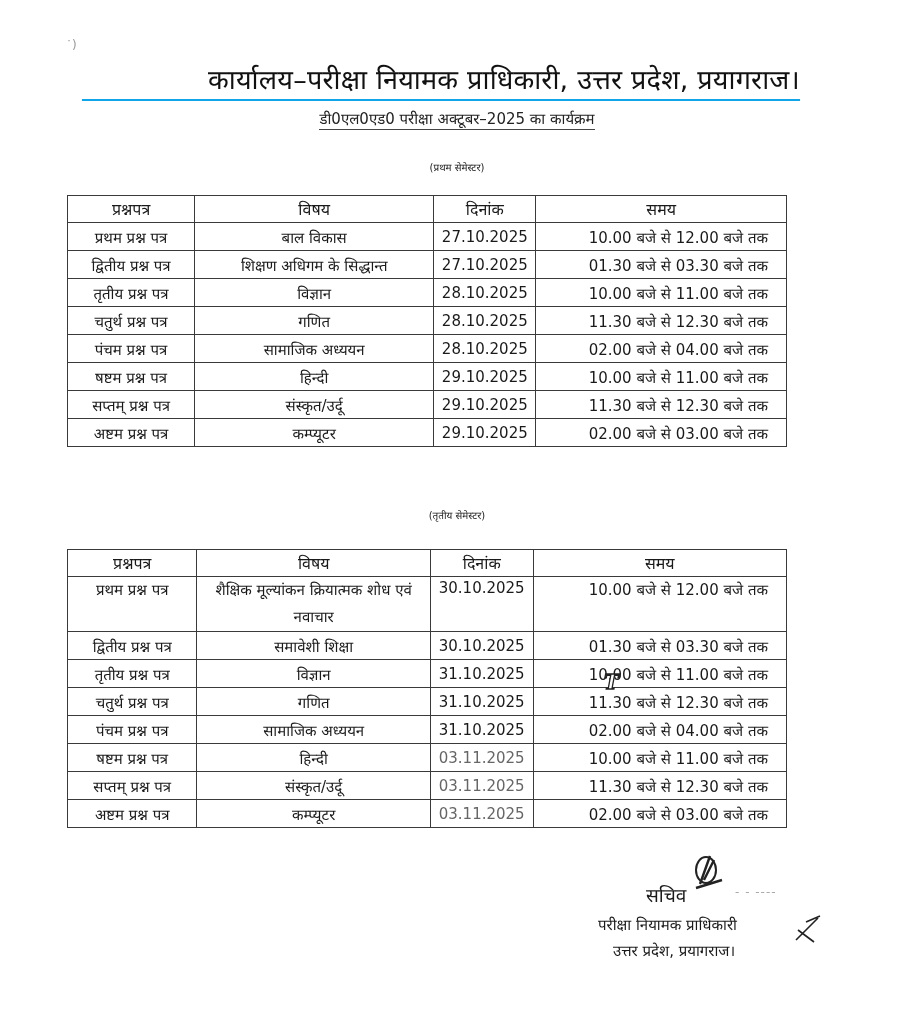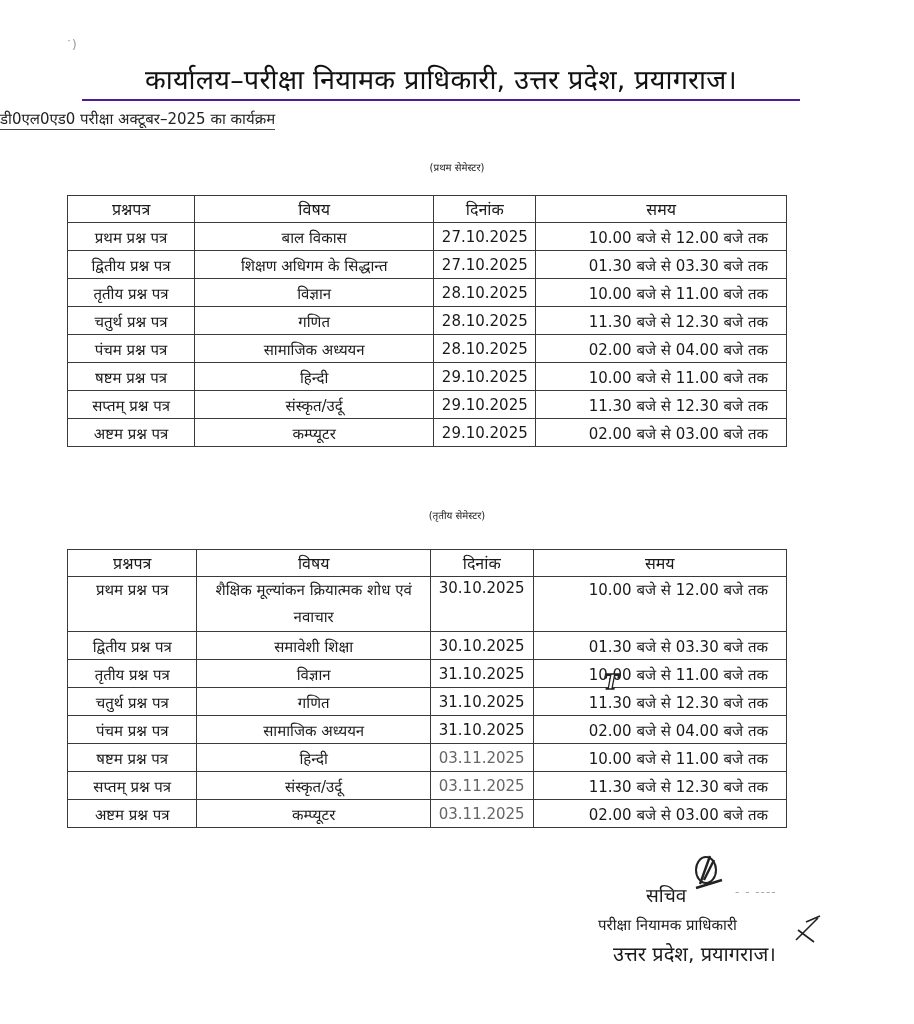--- a/index.html
+++ b/index.html
@@ -4,24 +4,24 @@
 <style>
   html, body { margin: 0; padding: 0; }
   body {
     width: 914px; height: 1024px; background: #ffffff; position: relative; overflow: hidden;
     font-family: "DejaVu Sans", sans-serif; color: #1a1a1a;
   }
   .corner-mark { position: absolute; left: 66px; top: 38px; font-size: 12px; color: #999; }
   .title {
     position: absolute; left: 82px; top: 60px; width: 718px;
     font-size: 27px; font-weight: normal; color: #111; letter-spacing: 0.2px;
-    border-bottom: 2px solid #4c1d95; padding-bottom: 2px; white-space: nowrap; text-align: center;
+    border-bottom: 2px solid #0ea5e9; padding-bottom: 2px; white-space: nowrap; text-align: right;
   }
   .subtitle {
-    position: absolute; left: 0; width: 914px; top: 108px; text-align: left;
+    position: absolute; left: 0; width: 914px; top: 108px; text-align: center;
     font-size: 15px; color: #222;
   }
   .subtitle span { border-bottom: 1.5px solid #444; padding-bottom: 1px; }
   .sem-label {
     position: absolute; left: 0; width: 914px; text-align: center; font-size: 10px; color: #222;
   }
   table.sched {
     position: absolute; left: 67px; width: 720px; border-collapse: collapse;
     font-size: 15px; color: #1a1a1a;
   }
@@ -38,21 +38,21 @@
   .gray { color: #666; }
   .artifact {
     position: absolute; left: 604px; top: 670px; font-size: 20px; font-weight: bold;
     color: #fff; -webkit-text-stroke: 1.3px #222; font-family: "DejaVu Serif", serif; font-style: italic;
   }
   .sign {
     position: absolute; left: 690px; top: 850px; width: 36px; height: 46px;
   }
   .sig-title { position: absolute; left: 646px; top: 882px; font-size: 19px; }
   .sig-line1 { position: absolute; left: 598px; top: 914px; font-size: 15px; white-space: nowrap; }
-  .sig-line2 { position: absolute; left: 613px; top: 940px; font-size: 20px; white-space: nowrap; }
+  .sig-line2 { position: absolute; left: 613px; top: 940px; font-size: 15px; white-space: nowrap; }
   .dashes { position: absolute; left: 735px; top: 885px; color: #aaa; font-size: 12px; letter-spacing: 1px; }
 </style>
 </head>
 <body>
 
 <div class="corner-mark">˙)</div>
 
 <div class="title">कार्यालय–परीक्षा नियामक प्राधिकारी, उत्तर प्रदेश, प्रयागराज।</div>
 <div class="subtitle"><span>डी0एल0एड0 परीक्षा अक्टूबर–2025 का कार्यक्रम</span></div>
 

